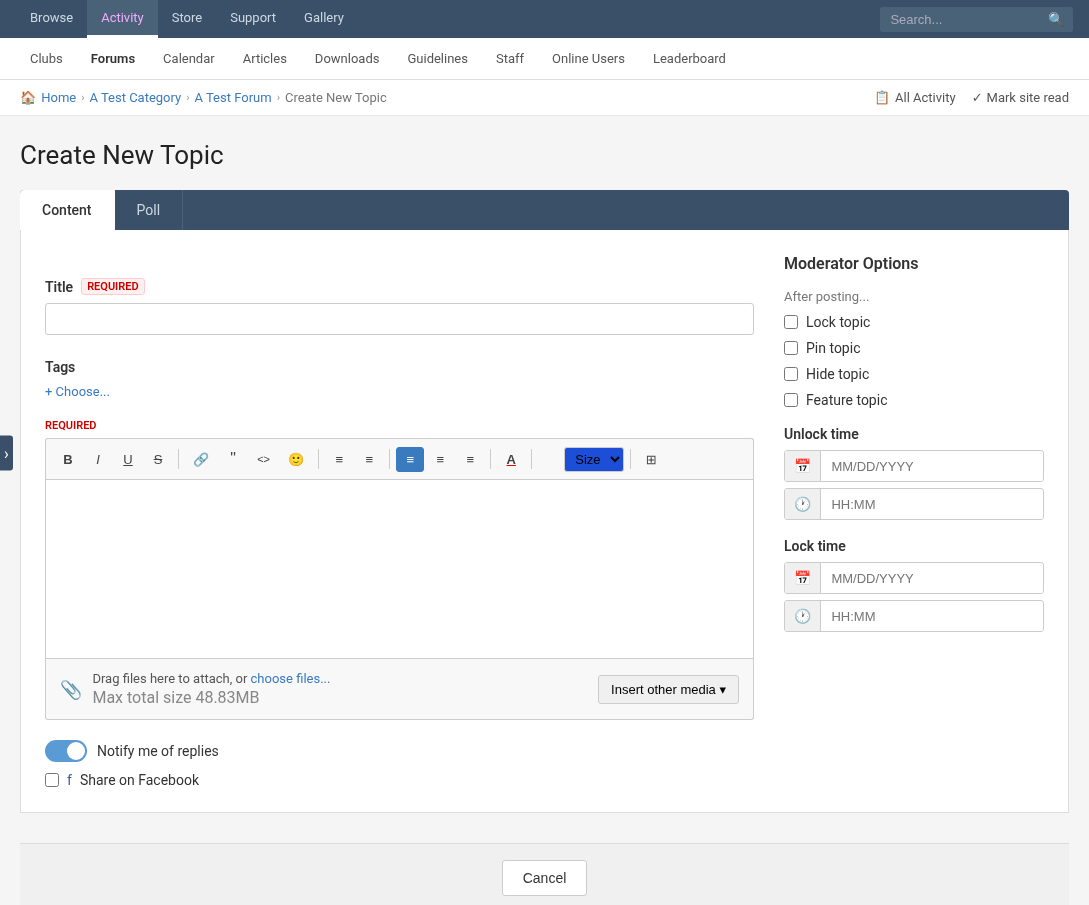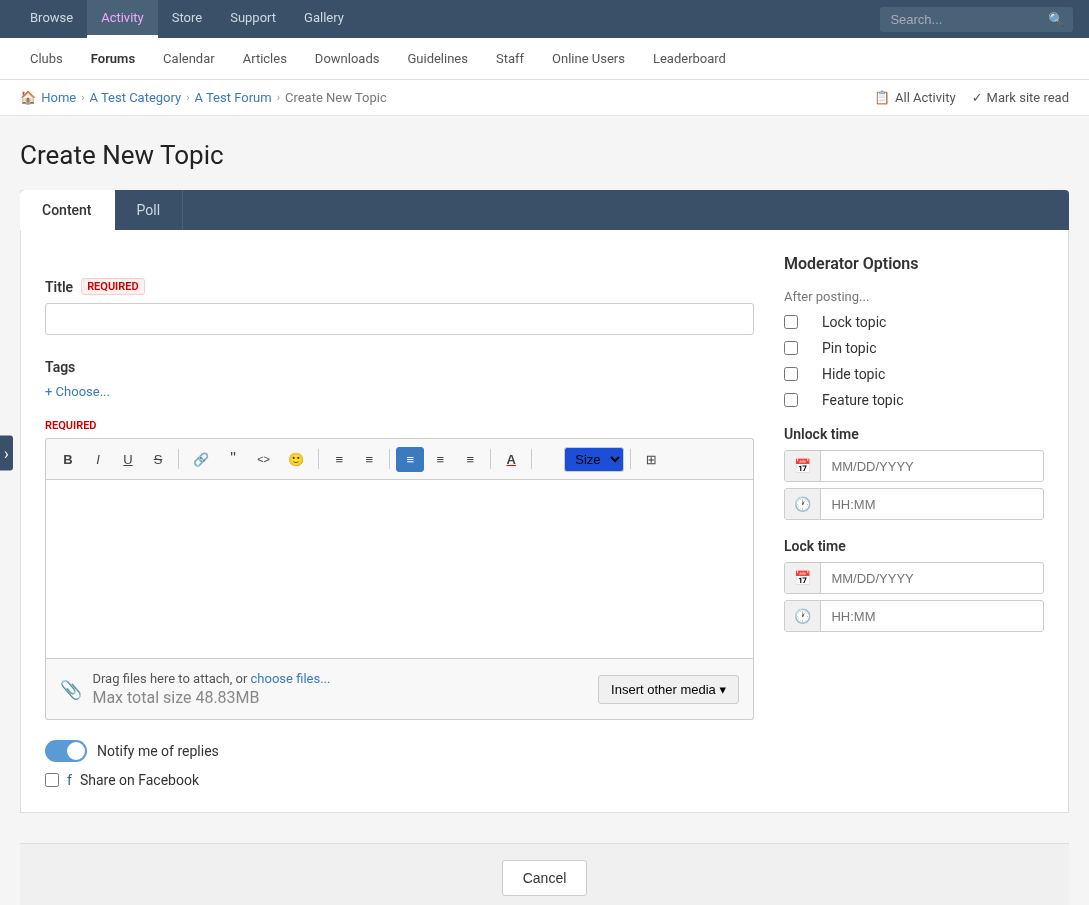--- a/index.html
+++ b/index.html
@@ -77,21 +77,21 @@
     .toggle-knob { width: 18px; height: 18px; background: #fff; border-radius: 50%; position: absolute; left: 2px; transition: left 0.2s; }
     .toggle.on .toggle-knob { left: 22px; }
     .checkbox-row { display: flex; align-items: center; gap: 8px; font-size: 14px; color: #333; }
     .checkbox-row input[type="checkbox"] { width: 14px; height: 14px; cursor: pointer; }
     .fb-icon { color: #3b5998; font-size: 14px; }
 
     
     .mod-options { }
     .mod-title { font-size: 16px; font-weight: 600; color: #333; margin-bottom: 16px; }
     .mod-section-label { font-size: 13px; color: #777; margin-bottom: 10px; }
-    .mod-check-row { display: flex; align-items: center; gap: 24px; margin-bottom: 10px; font-size: 14px; color: #333; }
+    .mod-check-row { display: flex; align-items: center; gap: 8px; margin-bottom: 10px; font-size: 14px; color: #333; }
     .mod-check-row input[type="checkbox"] { width: 14px; height: 14px; cursor: pointer; }
     .mod-field-group { margin-top: 18px; }
     .mod-field-label { font-size: 14px; font-weight: 600; color: #333; margin-bottom: 8px; }
     .date-input-wrap { display: flex; align-items: center; border: 1px solid #ccc; border-radius: 3px; margin-bottom: 6px; overflow: hidden; }
     .date-input-wrap .input-icon { background: #f0f0f0; border-right: 1px solid #ccc; padding: 7px 9px; color: #666; font-size: 14px; }
     .date-input-wrap input { border: none; outline: none; padding: 7px 10px; font-size: 13px; color: #999; flex: 1; }
 
     
     .page-footer { background: #f0f0f0; border-top: 1px solid #ddd; padding: 16px 20px; display: flex; justify-content: center; gap: 12px; margin-top: 30px; }
     .btn-cancel { background: #fff; border: 1px solid #ccc; border-radius: 3px; padding: 9px 20px; font-size: 14px; cursor: pointer; color: #333; }

